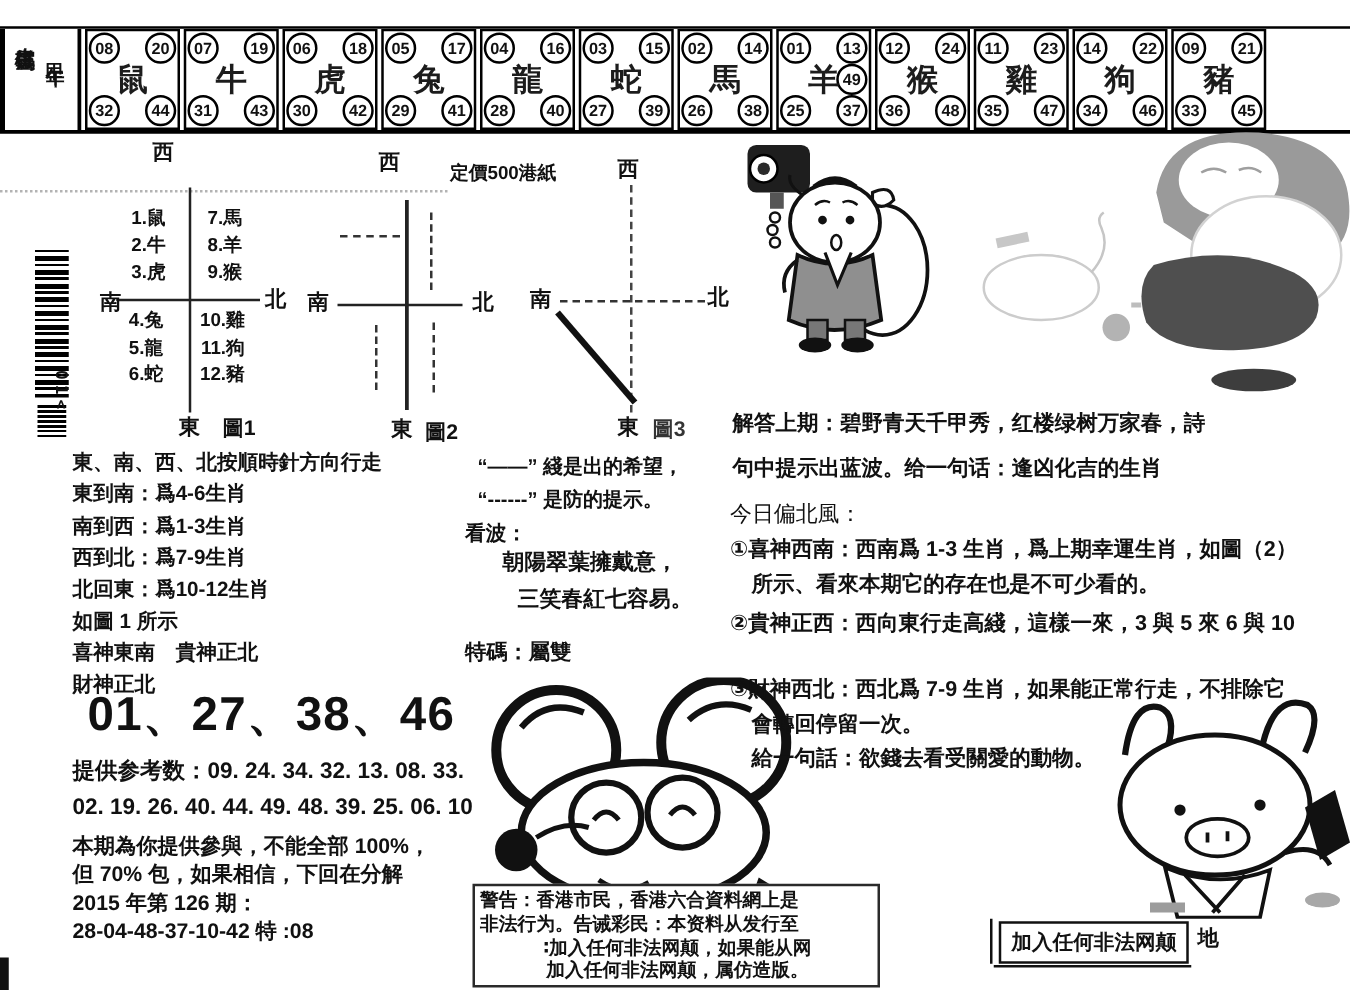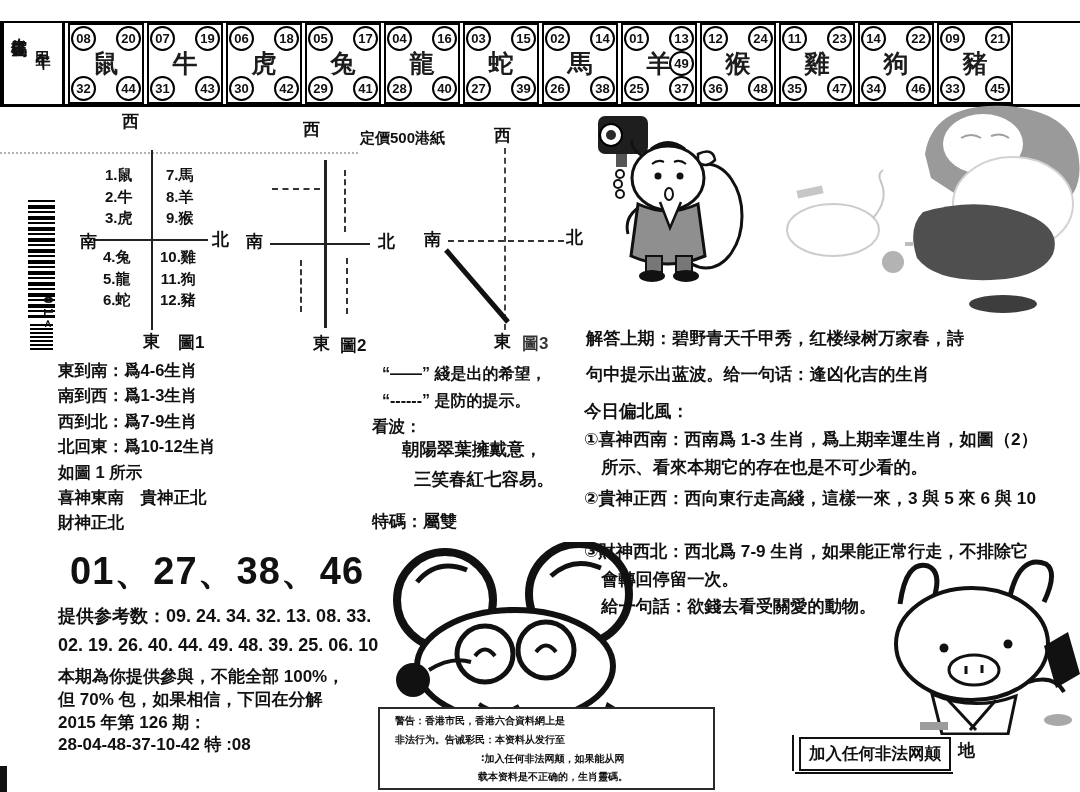--- a/index.html
+++ b/index.html
@@ -74,27 +74,27 @@
   #reference{left:58px;top:602px;width:345px;font-size:18px;font-weight:bold;line-height:28.5px;}
   #promise{left:58px;top:666px;font-size:17px;font-weight:bold;line-height:22.8px;}
 
   #legend{left:382px;top:360px;font-size:16px;font-weight:bold;line-height:27px;}
   #kanbo-label{left:372px;top:416px;font-size:16.5px;font-weight:bold;}
   #kanbo-poem{left:402px;top:434px;font-size:17.5px;font-weight:bold;line-height:30px;}
   #kanbo-poem .line:nth-child(2){margin-left:12px;}
   #special{left:372px;top:510px;font-size:17px;font-weight:bold;text-align:right;}
 
   #answer{left:586px;top:320px;width:496px;font-size:17.2px;font-weight:bold;line-height:36px;}
-  #wind-title{left:584px;top:399px;font-size:17.5px;font-weight:bold;}
+  #wind-title{left:584px;top:399px;font-size:17.5px;font-weight:normal;}
   .ritem{width:500px;font-size:17.2px;font-weight:bold;line-height:27.5px;}
   #item1{left:584px;top:426px;} #item2{left:584px;top:485px;} #item3{left:584px;top:538px;}
 
   
   #warning{left:378px;top:707px;width:316px;height:76px;border:2px solid #2a2a2a;
-     font-size:10px;font-weight:bold;line-height:18.8px;padding:3px 2px 0 15px;box-sizing:content-box;background:#fff;}
+     font-size:15px;font-weight:bold;line-height:18.8px;padding:3px 2px 0 4px;box-sizing:content-box;background:#fff;}
   #warning .line:nth-child(3),#warning .line:nth-child(4){text-align:center;}
 
   
   #footer-tick{left:792px;top:735px;width:2px;height:36px;background:#111;}
   #footer-box{left:799px;top:737px;width:148px;height:30px;border:2px solid #111;display:flex;
       align-items:center;justify-content:center;font-size:16.5px;font-weight:bold;background:#fff;}
   #footer-underline{left:795px;top:772px;width:158px;height:2px;background:#111;}
   #footer-outside{left:958px;top:739px;font-size:17px;font-weight:bold;}
   #corner-mark{left:0;top:766px;width:7px;height:26px;background:#111;}
 </style>
@@ -289,20 +289,21 @@
     <ellipse cx="208" cy="52" rx="40" ry="30" fill="#fff"></ellipse>
     <path d="M186 46 q10 -6 20 0 M216 44 q10 -4 18 2" fill="none" stroke="#9f9f9f" stroke-width="2"></path>
     <ellipse cx="238" cy="112" rx="60" ry="47" fill="#fff" stroke="#d2d2d2" stroke-width="2"></ellipse>
     <path d="M148 120 q62 -18 112 6 q26 14 18 36 q-12 24 -62 26 q-56 2 -74 -22 q-10 -30 6 -46 z" fill="#4f4f4f"></path>
     <ellipse cx="228" cy="212" rx="34" ry="9" fill="#3d3d3d"></ellipse>
     <rect x="130" y="150" width="8" height="4" fill="#bdbdbd"></rect>
     <rect x="22" y="96" width="26" height="8" fill="#c7c7c7" transform="rotate(-12 35 100)"></rect>
   </svg>
 
   <div class="abs" id="left-block">
+      <div class="line">東、南、西、北按順時針方向行走</div>
       <div class="line">東到南：爲4-6生肖</div>
       <div class="line">南到西：爲1-3生肖</div>
       <div class="line">西到北：爲7-9生肖</div>
       <div class="line">北回東：爲10-12生肖</div>
       <div class="line">如圖 1 所示</div>
       <div class="line">喜神東南　貴神正北</div>
       <div class="line">財神正北</div>
     </div>
 
   <div class="abs" id="main-numbers">01、27、38、46</div>
@@ -379,21 +380,21 @@
     <path d="M166 132 q26 -8 36 10" fill="none" stroke="#111" stroke-width="4"></path>
     <path d="M182 96 l24 -14 l12 42 l-24 14 z" fill="#111"></path>
     <ellipse cx="196" cy="170" rx="14" ry="6" fill="#a8a8a8"></ellipse>
     <rect x="58" y="172" width="28" height="8" fill="#9c9c9c"></rect>
   </svg>
 
   <div class="abs" id="warning">
       <div class="line">警告：香港市民，香港六合資料網上是</div>
       <div class="line">非法行为。告诫彩民：本资料从发行至</div>
       <div class="line">∶加入任何非法网颠，如果能从网</div>
-      <div class="line">载本资料是不正确的，生肖靈碼。</div>
+      <div class="line">加入任何非法网颠，属仿造版。</div>
     </div>
 
   <div class="abs" id="footer-tick"></div>
   <div class="abs" id="footer-box">加入任何非法网颠</div>
   <div class="abs" id="footer-underline"></div>
   <div class="abs" id="footer-outside">地</div>
   <div class="abs" id="corner-mark"></div>
 
 </div>
 

